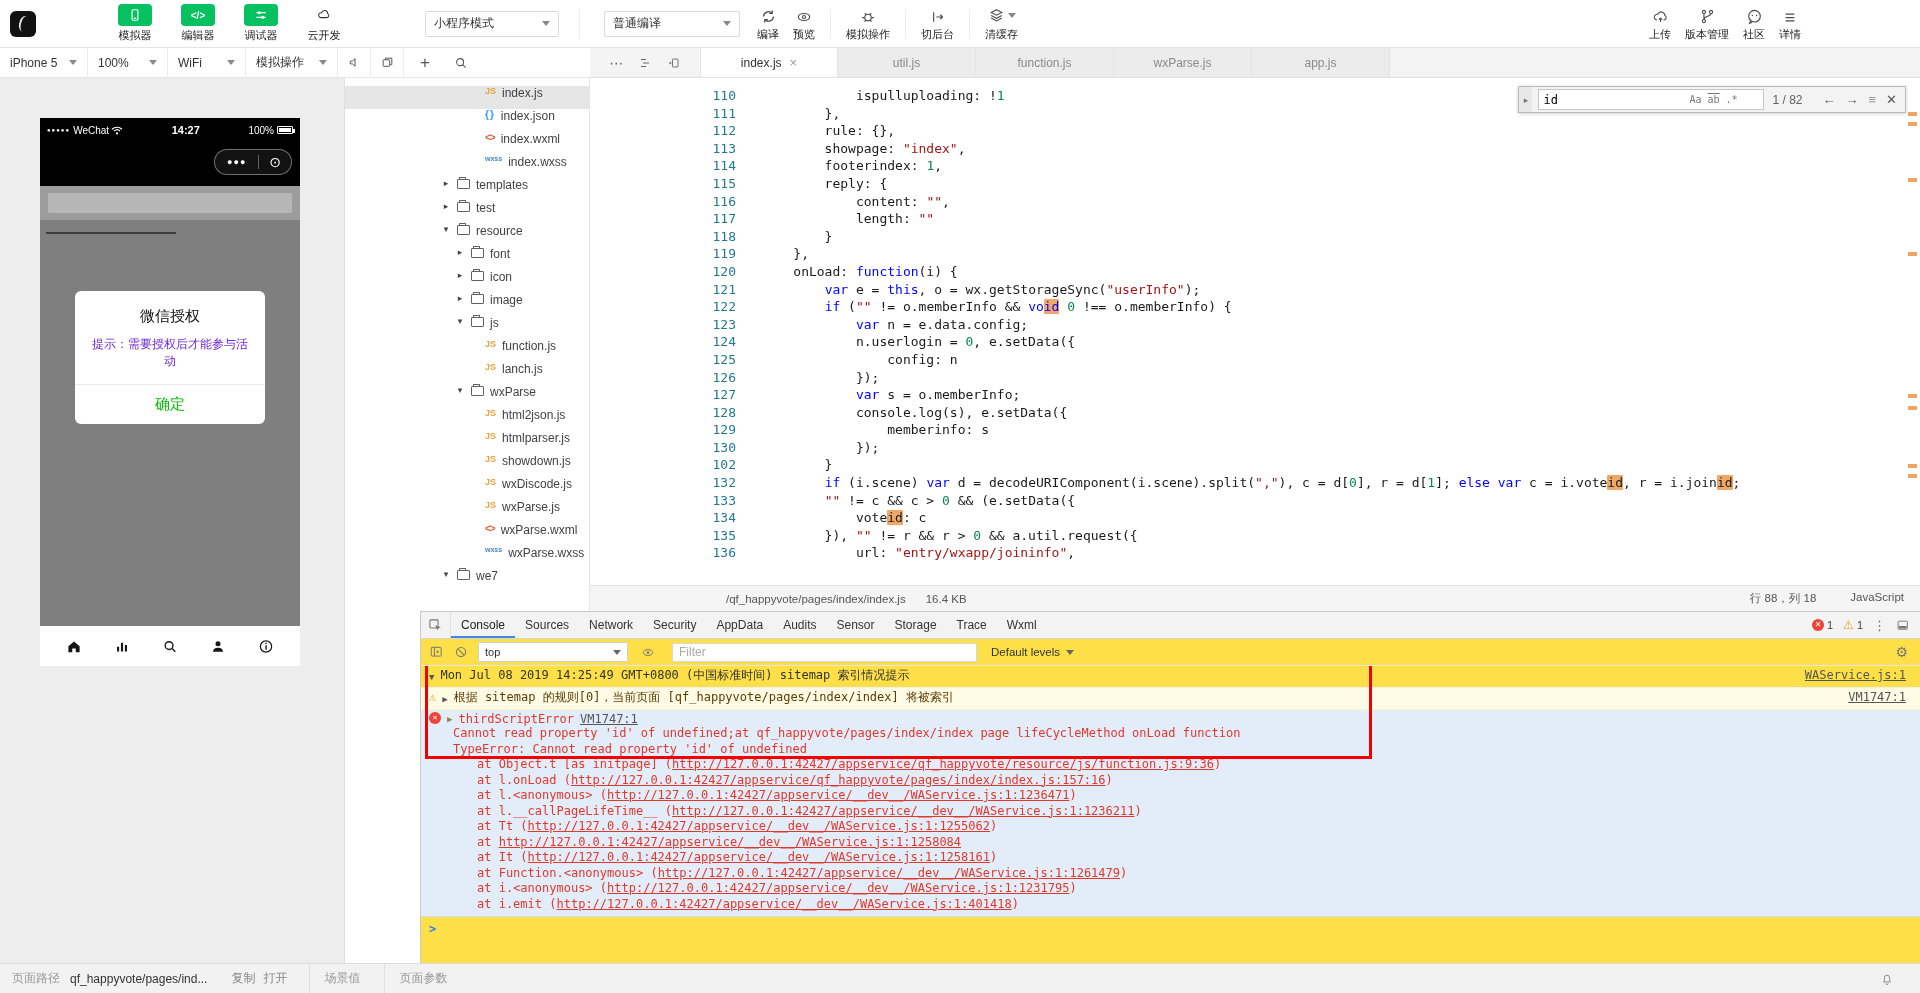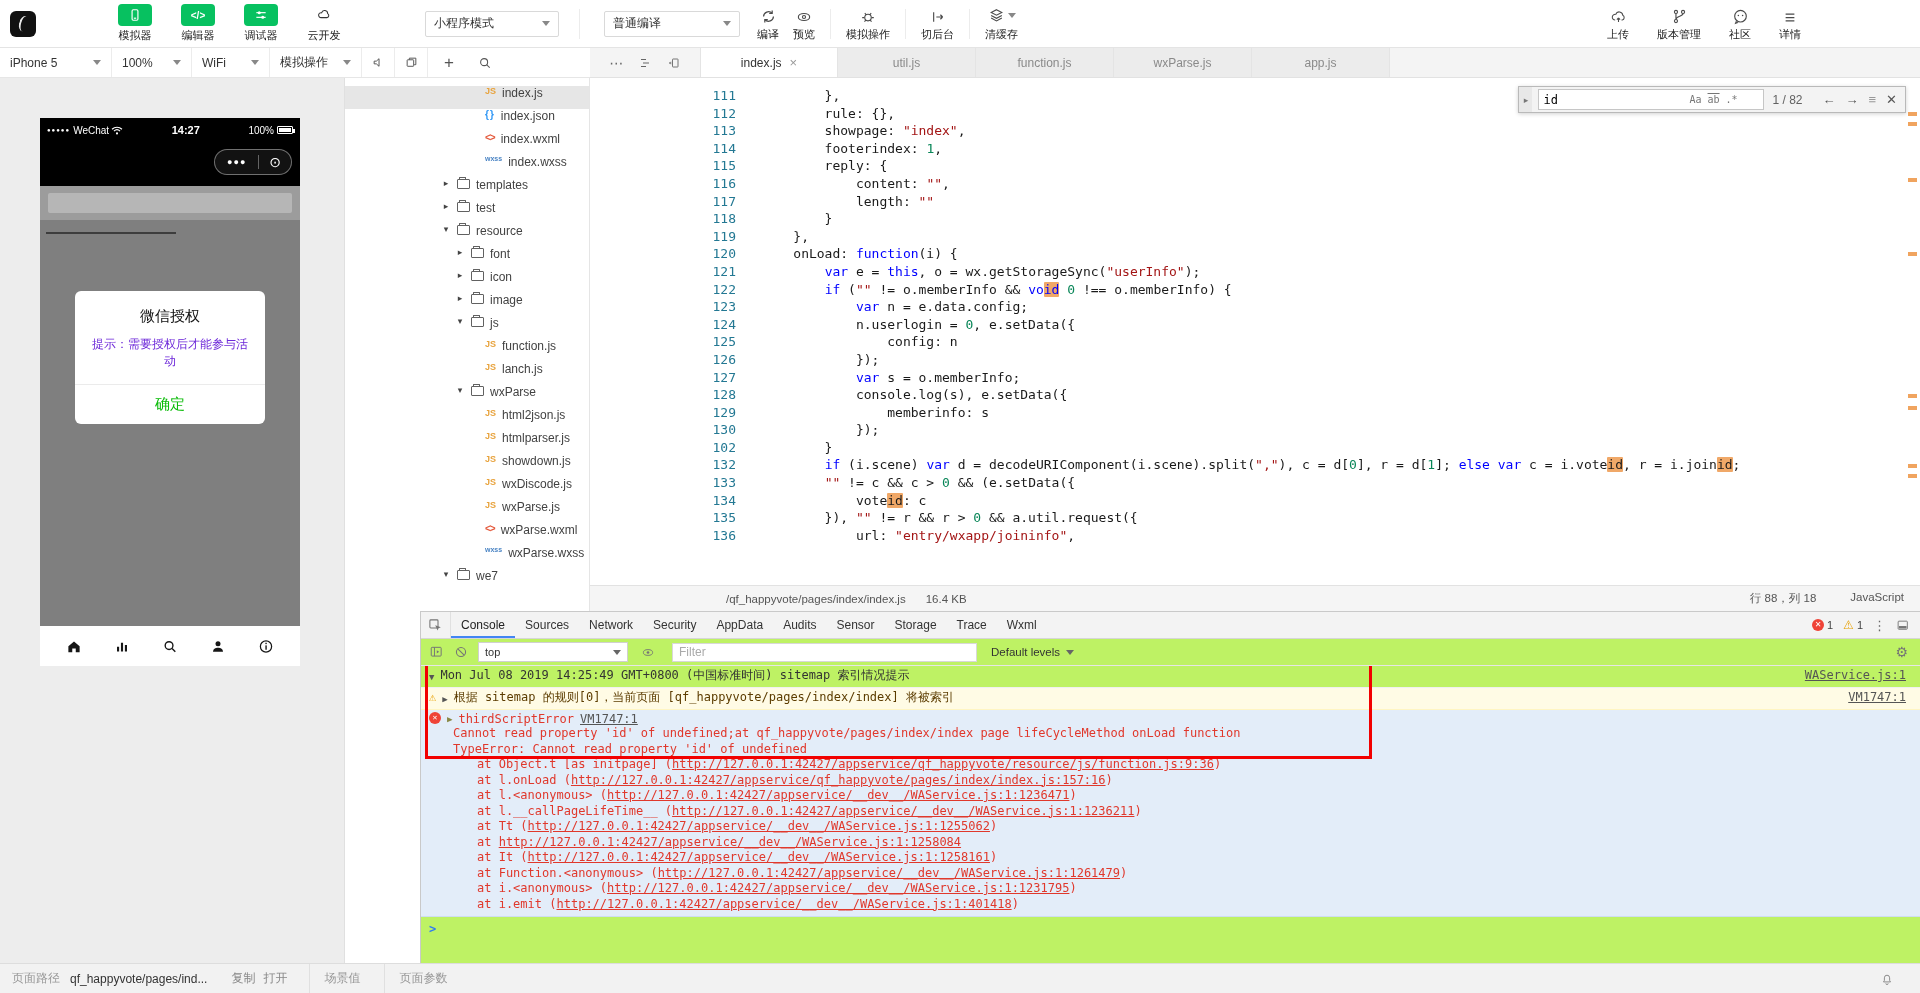--- a/index.html
+++ b/index.html
@@ -13,21 +13,21 @@
 .avatar::after{content:"";position:absolute;left:9px;top:5px;width:9px;height:16px;border-left:2px solid #e8e8e8;border-radius:50% 0 0 50%;transform:rotate(14deg)}
 .tb-btn{display:flex;flex-direction:column;align-items:center;width:50px;cursor:pointer}
 .tb-ic{width:34px;height:22px;border-radius:4px;display:flex;align-items:center;justify-content:center;font-size:10px;font-weight:bold}
 .tb-ic.green{background:#07c160;color:#fff}
 .tb-ic.white{background:#fff;color:#333}
 .tb-lb{font-size:11px;color:#222;margin-top:2px;white-space:nowrap}
 .tb-sel{height:26px;border:1px solid #d9d9d9;border-radius:2px;background:#fff;display:flex;align-items:center;justify-content:space-between;padding:0 8px;font-size:12px;color:#333;cursor:pointer}
 .tb-div{width:1px;height:30px;background:#ececec}
 .act-btn{display:flex;flex-direction:column;align-items:center;padding:0 7px;cursor:pointer}
 .act-ic{height:20px;display:flex;align-items:flex-end;justify-content:center}
-.tb-right{margin-left:auto;display:flex;align-items:flex-start;padding-right:112px;gap:14px}
+.tb-right{margin-left:auto;display:flex;align-items:flex-start;padding-right:112px;}
 
 .leftbar{position:absolute;left:0;top:48px;width:590px;height:30px;background:#fff;border-bottom:1px solid #e6e6e6;display:flex;align-items:stretch}
 .seg{display:flex;align-items:center;justify-content:space-between;padding:0 10px;border-right:1px solid #ececec;font-size:12px;color:#333;cursor:pointer}
 .segic{display:flex;align-items:center;justify-content:center;width:33px;border-right:1px solid #ececec;cursor:pointer}
 
 .tabbar{position:absolute;left:590px;top:48px;width:1330px;height:30px;background:#f4f4f4;border-bottom:1px solid #e2e2e2;display:flex;align-items:stretch}
 .tb-icons{width:110px;display:flex;align-items:center;justify-content:space-around;padding:0 12px;color:#666}
 .tab{width:138px;display:flex;align-items:center;justify-content:center;gap:8px;font-size:12px;color:#8a8a8a;border-right:1px solid #e4e4e4;cursor:pointer;background:#ececec}
 .tab.active{background:#fff;color:#333;border-left:1px solid #e4e4e4}
 .tclose{color:#999;font-size:13px;cursor:pointer}
@@ -81,21 +81,21 @@
 .find-input input{border:none;outline:none;width:140px;font-size:12px;font-family:"DejaVu Sans Mono",monospace;background:transparent}
 .fopt{color:#767676;font-size:10px;margin-left:6px;cursor:pointer;font-family:"DejaVu Sans Mono",monospace}
 .fopt.ww{text-decoration:overline}
 .fcount{color:#616161;font-size:12px;margin:0 10px 0 8px;white-space:nowrap}
 .fic{color:#555;font-size:13px;margin-left:10px;cursor:pointer}
 
 .estatus{position:absolute;left:590px;top:585px;width:1330px;height:26px;background:#f5f5f5;border-top:1px solid #e2e2e2;display:flex;align-items:center;font-size:11.5px;color:#555}
 .estatus .gap{margin-left:20px}
 .est-right{margin-left:auto;display:flex;gap:34px;padding-right:16px}
 
-.console{position:absolute;left:420px;top:611px;width:1500px;height:352px;background:#bef264;border-top:1px solid #c9c9c9;border-left:1px solid #c9c9c9}
+.console{position:absolute;left:420px;top:611px;width:1500px;height:352px;background:#fde047;border-top:1px solid #c9c9c9;border-left:1px solid #c9c9c9}
 .c-tabs{height:27px;background:#f3f3f3;border-bottom:1px solid #d6d6d6;display:flex;align-items:stretch}
 .insp{display:flex;align-items:center;padding:0 7px;border-right:1px solid #e0e0e0;cursor:pointer}
 .ctablist{display:flex;align-items:stretch}
 .ctab{display:flex;align-items:center;padding:0 10px;font-size:12px;color:#333;cursor:pointer}
 .ctab.on{box-shadow:inset 0 -2px 0 #4285f4;color:#222}
 .c-right{margin-left:auto;display:flex;align-items:center;gap:10px;padding-right:10px}
 .errc{width:12px;height:12px;border-radius:50%;background:#ef4337;color:#fff;font-size:8px;line-height:12px;text-align:center;display:inline-block}
 .badge{display:flex;align-items:center;gap:3px;font-size:11px;color:#424242}
 .warnt{color:#e8a000;font-size:12px}
 .cmenu{color:#666;font-size:13px;cursor:pointer}
@@ -269,21 +269,21 @@
         <svg width="16" height="15" viewBox="0 0 24 24" stroke="#4a4a4a" stroke-width="2" fill="none">
             <path d="M5 6.5h14M5 12h14M5 17.5h14"></path>
           </svg>
       </span>
       <span class="tb-lb">详情</span>
     </div>
   </div>
 </div>
 
 <div class="leftbar">
-  <div class="seg" style="width:112px">
+  <div class="seg" style="width:88px">
     <span>iPhone 5</span>
       <span class="tri"></span>
   </div>
   <div class="seg" style="width:80px">
     <span>100%</span>
       <span class="tri"></span>
   </div>
   <div class="seg" style="width:78px">
     <span>WiFi</span>
       <span class="tri"></span>
@@ -524,20 +524,21 @@
     <div class="titem" style="padding-left: 96px;">
       <span class="tarrow">▾</span>
       <span class="fi fi-folder"></span>
       <span>we7</span>
     </div>
   </div>
 <div class="treefill"></div>
 
 <div class="code">
   <div>
+      <div class="cl"><span class="ln">110</span><span>            ispulluploading: !<span class="num">1</span></span></div>
       <div class="cl"><span class="ln">111</span><span>        },</span></div>
       <div class="cl"><span class="ln">112</span><span>        rule: {},</span></div>
       <div class="cl"><span class="ln">113</span><span>        showpage: <span class="str">"index"</span>,</span></div>
       <div class="cl"><span class="ln">114</span><span>        footerindex: <span class="num">1</span>,</span></div>
       <div class="cl"><span class="ln">115</span><span>        reply: {</span></div>
       <div class="cl"><span class="ln">116</span><span>            content: <span class="str">""</span>,</span></div>
       <div class="cl"><span class="ln">117</span><span>            length: <span class="str">""</span></span></div>
       <div class="cl"><span class="ln">118</span><span>        }</span></div>
       <div class="cl"><span class="ln">119</span><span>    },</span></div>
       <div class="cl"><span class="ln">120</span><span>    onLoad: <span class="kw">function</span>(i) {</span></div>

